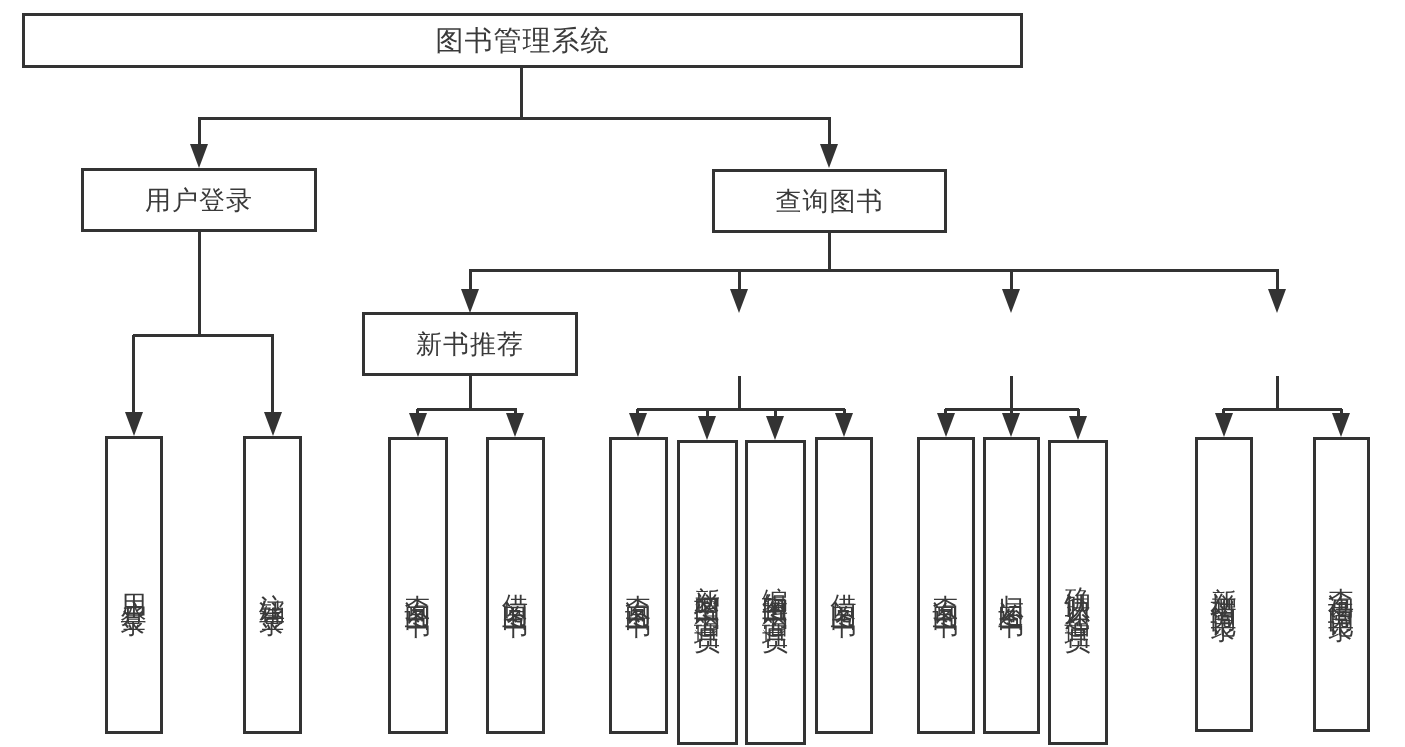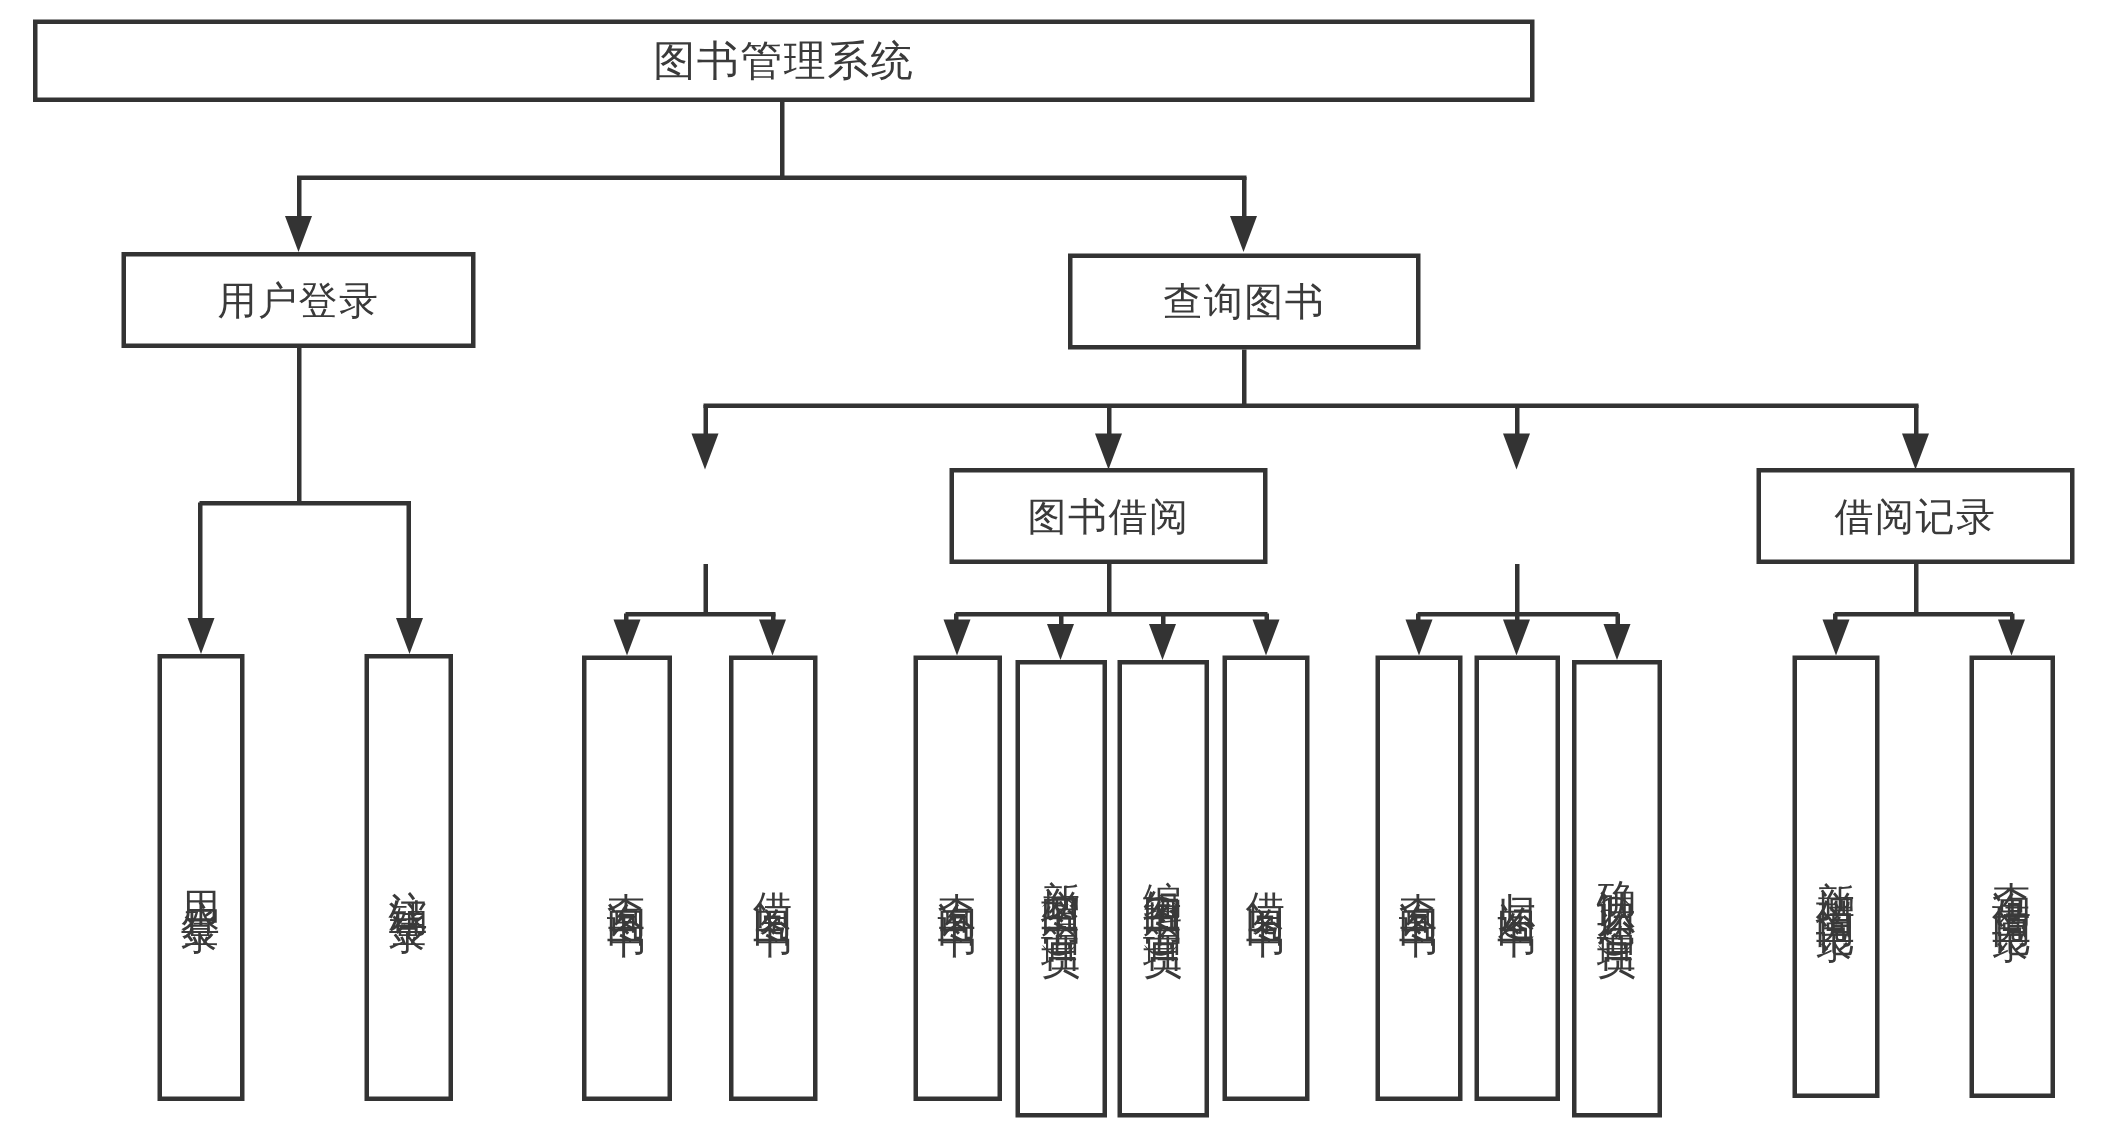--- a/index.html
+++ b/index.html
@@ -79,25 +79,22 @@
   <div class="hl" style="left:469px;top:269px;width:810px"></div>
   <div class="vl" style="left:469px;top:270px;height:22px"></div>
   <div class="arrow" style="left:461px;top:289px"></div>
   <div class="vl" style="left:738px;top:270px;height:22px"></div>
   <div class="arrow" style="left:730px;top:289px"></div>
   <div class="vl" style="left:1010px;top:270px;height:22px"></div>
   <div class="arrow" style="left:1002px;top:289px"></div>
   <div class="vl" style="left:1276px;top:270px;height:22px"></div>
   <div class="arrow" style="left:1268px;top:289px"></div>
 
-  <div class="box hbox" style="left:633px;top:312px;width:212px;height:64px">
-    <span>图书借阅</span>
-  </div>
-  <div class="box hbox" style="left:1171px;top:312px;width:212px;height:64px">
-    <span>借阅记录</span>
+  <div class="box hbox" style="left:362px;top:312px;width:216px;height:64px">
+    <span>新书推荐</span>
   </div>
 
   <div class="vl" style="left:469px;top:376px;height:33px"></div>
   <div class="hl" style="left:417px;top:408px;width:100px"></div>
   <div class="vl" style="left:416px;top:409px;height:8px"></div>
   <div class="arrow" style="left:409px;top:413px"></div>
   <div class="vl" style="left:514px;top:409px;height:8px"></div>
   <div class="arrow" style="left:506px;top:413px"></div>
 
   <div class="vl" style="left:738px;top:376px;height:33px"></div>

